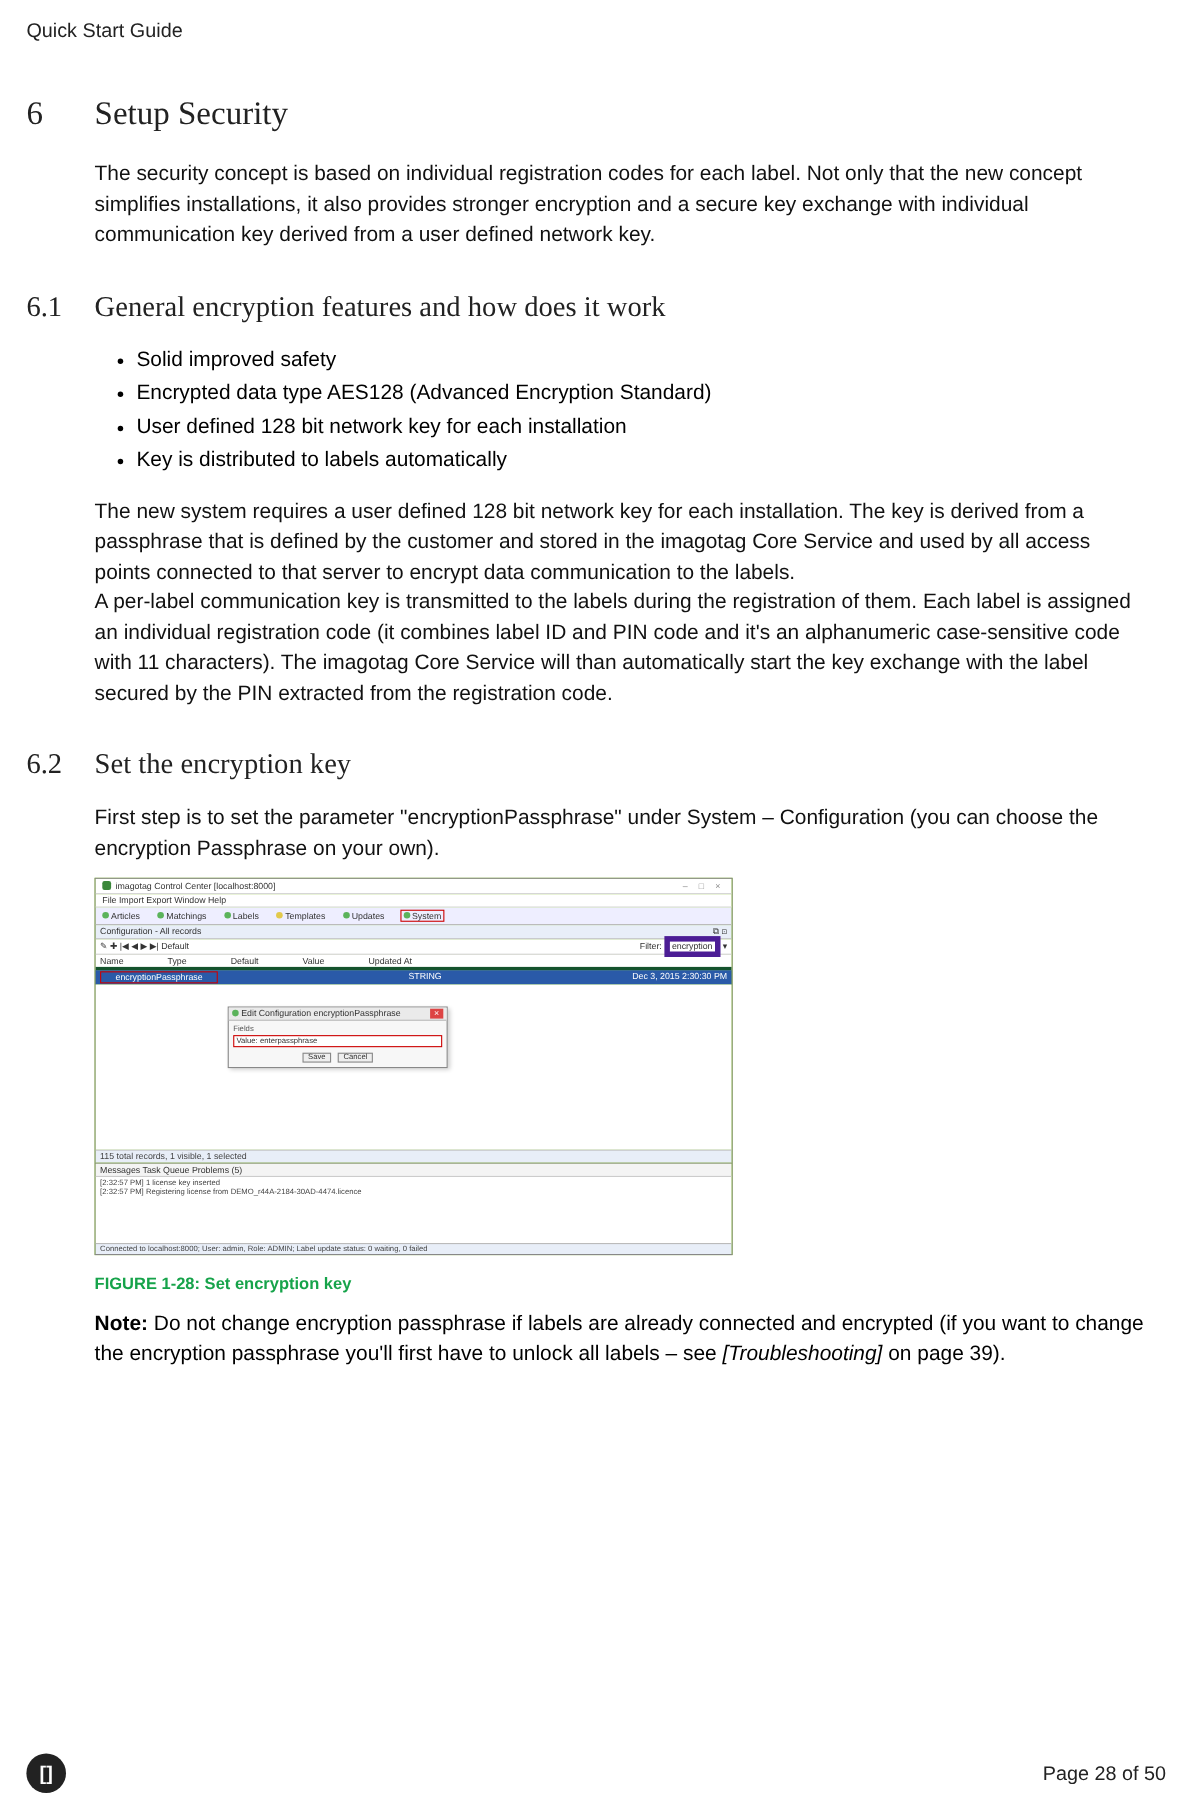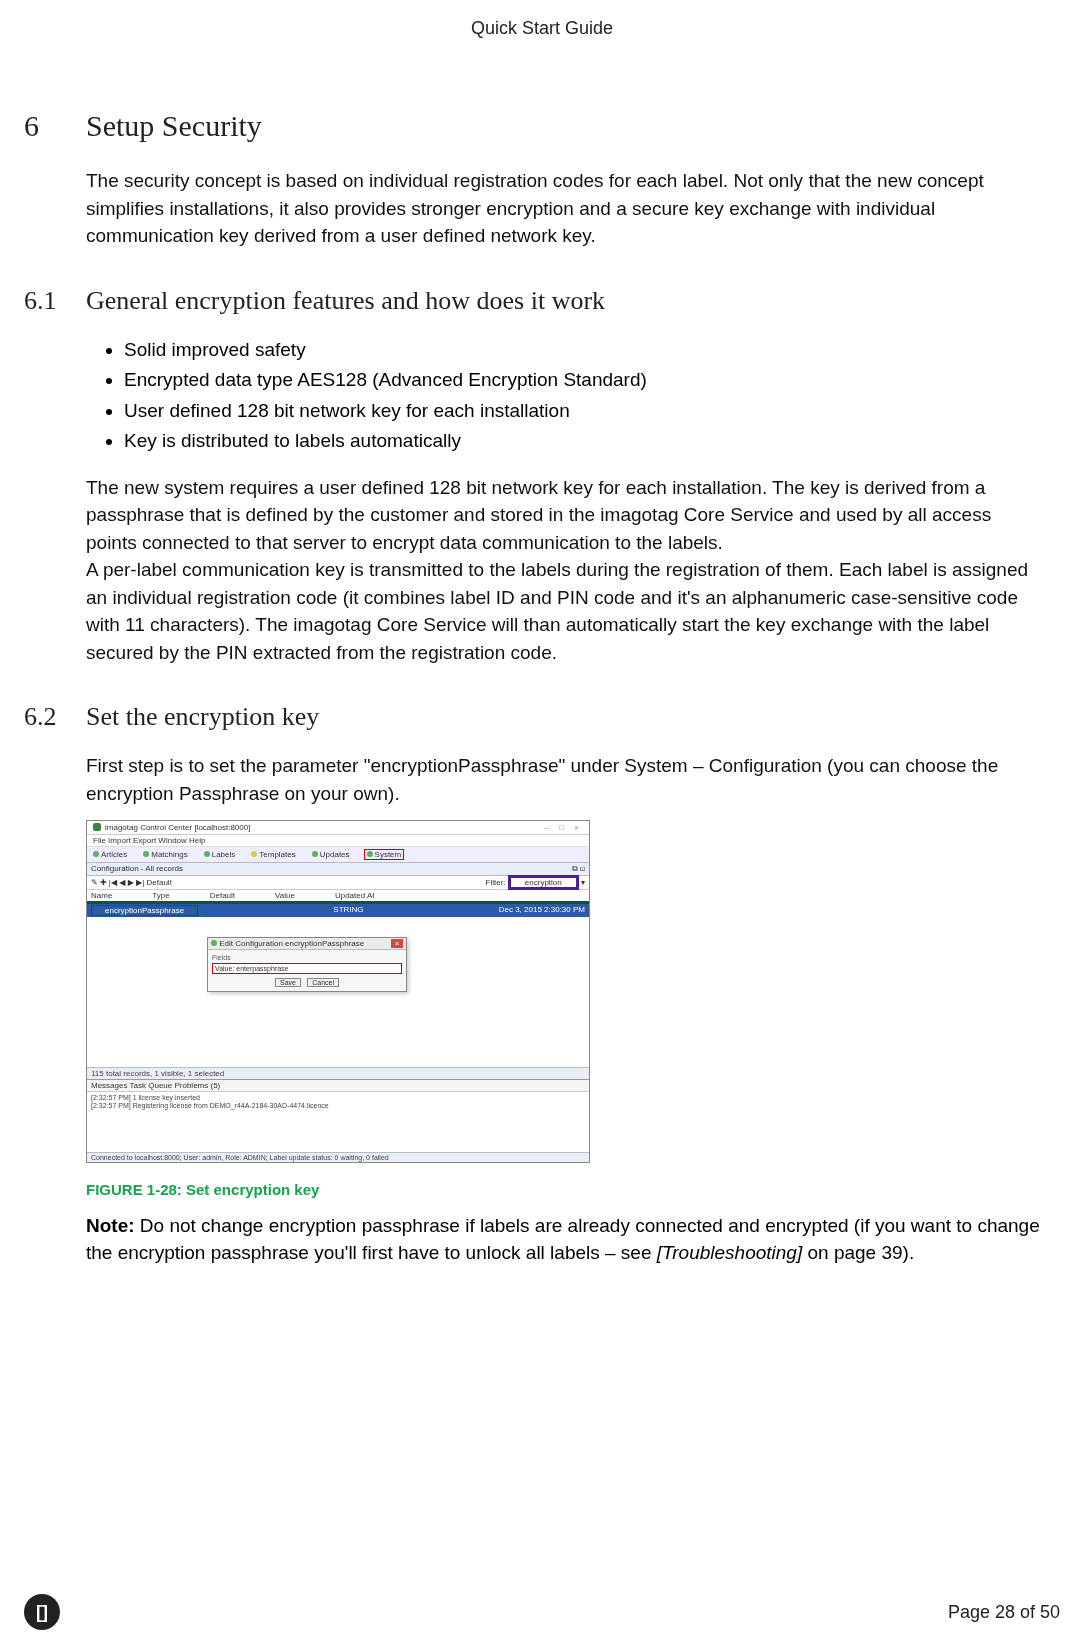--- a/index.html
+++ b/index.html
@@ -8,22 +8,22 @@
     width: 1084px;
     height: 1652px;
     background: #fff;
     color: #000;
     position: relative;
     padding: 18px 24px 0 24px;
   }
   .header-row {
     display: flex;
     justify-content: space-between;
-    align-items: center;
-    margin-bottom: 70px;
+    align-items: flex-start;
+    margin-bottom: 48px;
     flex-direction: column;
   }
   .header-title {
     font-size: 18px;
     color: #222;
   }
   .brand {
     font-size: 32px;
     letter-spacing: 0px;
     color: #333;
@@ -74,21 +74,21 @@
     margin: 4px 0 18px 100px;
     font-size: 19px;
     line-height: 1.5;
   }
   .bullets li { margin-bottom: 2px; list-style: disc; }
   .figure-wrap {
     margin-left: 62px;
     margin-top: 12px;
   }
   .screenshot {
-    width: 504px;
+    width: 580px;
     border: 1px solid #888;
     background: #84cc16;
     font-size: 8px;
     color: #333;
     position: relative;
   }
   .sc-titlebar {
     display: flex;
     justify-content: space-between;
     align-items: center;
@@ -99,21 +99,21 @@
   .sc-titlebar .left { display: flex; align-items: center; gap: 4px; }
   .dot-green { width: 8px; height: 8px; background: #3a873a; border-radius: 2px; display:inline-block;}
   .sc-menubar { padding: 1px 6px; background: #fff; border-bottom: 1px solid #ddd; }
   .sc-tabs { display: flex; gap: 12px; padding: 2px 4px; background: #eef; border-bottom: 1px solid #bbb;}
   .sc-tab { display:flex; align-items:center; gap:2px; padding:0 2px;}
   .sc-tab.active-red { border: 1px solid #c00; }
   .circ { width:6px; height:6px; border-radius:50%; display:inline-block;}
   .c-green{background:#5bb35b;} .c-yellow{background:#e2c94c;}
   .sc-subhead { display:flex; justify-content:space-between; background:#e8eef8; padding:1px 4px; border-bottom:1px solid #bbb;}
   .sc-toolbar { display:flex; justify-content:space-between; padding:2px 4px; border-bottom:1px solid #ccc; background:#fff;}
-  .filter-box { border:3px solid #4c1d95; padding:0 14px;}
+  .filter-box { border:5px solid #4c1d95; padding:0 2px;}
   .sc-cols { display:flex; gap:40px; padding:1px 4px; background:#fff; border-bottom:3px solid #14532d;}
   .sel-row { display:flex; justify-content:space-between; background:#2a5aa8; color:#fff; padding:1px 4px;}
   .sel-row .cell-red { border:1px solid #c00; padding:0 13px;}
   .sc-body { height: 150px; background:#fff; position:relative;}
   .dialog {
     position:absolute; left:120px; top:20px; width:200px;
     border:1px solid #888; background:#f7f7f7;
     box-shadow: 2px 2px 4px rgba(0,0,0,0.2);
   }
   .dlg-title { display:flex; justify-content:space-between; background:#eaeaea; padding:1px 3px; border-bottom:1px solid #bbb;}

